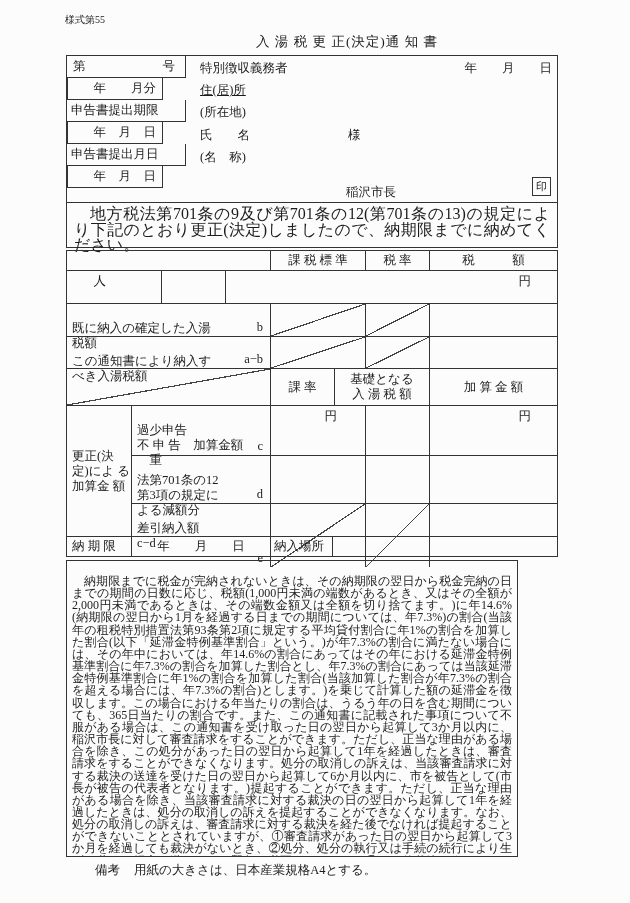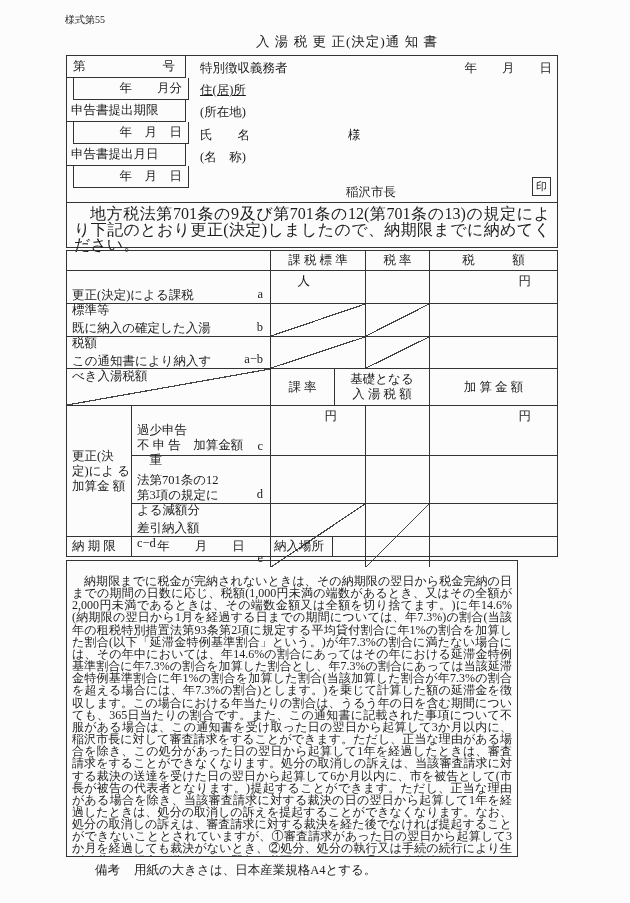--- a/index.html
+++ b/index.html
@@ -10,21 +10,21 @@
     overflow:hidden;
   }
   .abs{position:absolute;}
   .form-no{left:65px;top:13px;font-size:10px;text-align:right;}
   .doc-title{left:0;top:33px;width:100%;text-align:center;font-size:13.5px;letter-spacing:1px;padding-left:32px;}
 
   
   .header-box{left:66px;top:55px;width:492px;height:193px;border:1px solid #333;box-sizing:border-box;}
   .mrow{box-sizing:border-box;height:22px;width:119px;border-bottom:1px solid #333;border-right:1px solid #333;
         display:flex;align-items:center;font-size:12.5px;}
-  .mrow.indent{width:116px;margin-left:6px;border-left:1px solid #333;}
+  .mrow.indent{width:96px;border-left:1px solid #333;}
   .mrow.between{justify-content:space-between;padding:0 10px 0 6px;}
   .mrow.right{justify-content:flex-end;padding-right:6px;}
   .mrow.left{padding-left:4px;}
   .hfield{position:absolute;font-size:12.5px;white-space:pre;}
   .seal-box{position:absolute;right:6px;top:121px;width:17px;height:17px;border:1px solid #333;
             display:flex;align-items:center;justify-content:center;font-size:11px;}
   .hdr-divider{position:absolute;left:0;right:0;top:146px;border-top:1px solid #333;}
   .intro{position:absolute;left:7px;right:7px;top:150px;font-size:16px;line-height:15.5px;
          text-align:justify;text-indent:1em;}
 
@@ -120,25 +120,20 @@
   <div class="abs tbl">
 
     <div class="trow" style="height:20px;">
       <div class="cell w-label"></div>
       <div class="cell w-c1 hcell">課 税 標 準</div>
       <div class="cell w-c2 hcell">税 率</div>
       <div class="cell w-c3 hcell endc">税　　　額</div>
     </div>
 
     <div class="trow" style="height:33px;">
-      <div class="cell w-label lblcell">
-        <span>更正(決定)による課税
-標準等</span>
-        <span class="code">a</span>
-      </div>
       <div class="cell w-c1">
         <span class="unit man">人</span>
       </div>
       <div class="cell w-c2"></div>
       <div class="cell w-c3 endc">
         <span class="unit yen3">円</span>
       </div>
     </div>
 
     <div class="trow" style="height:33px;">

